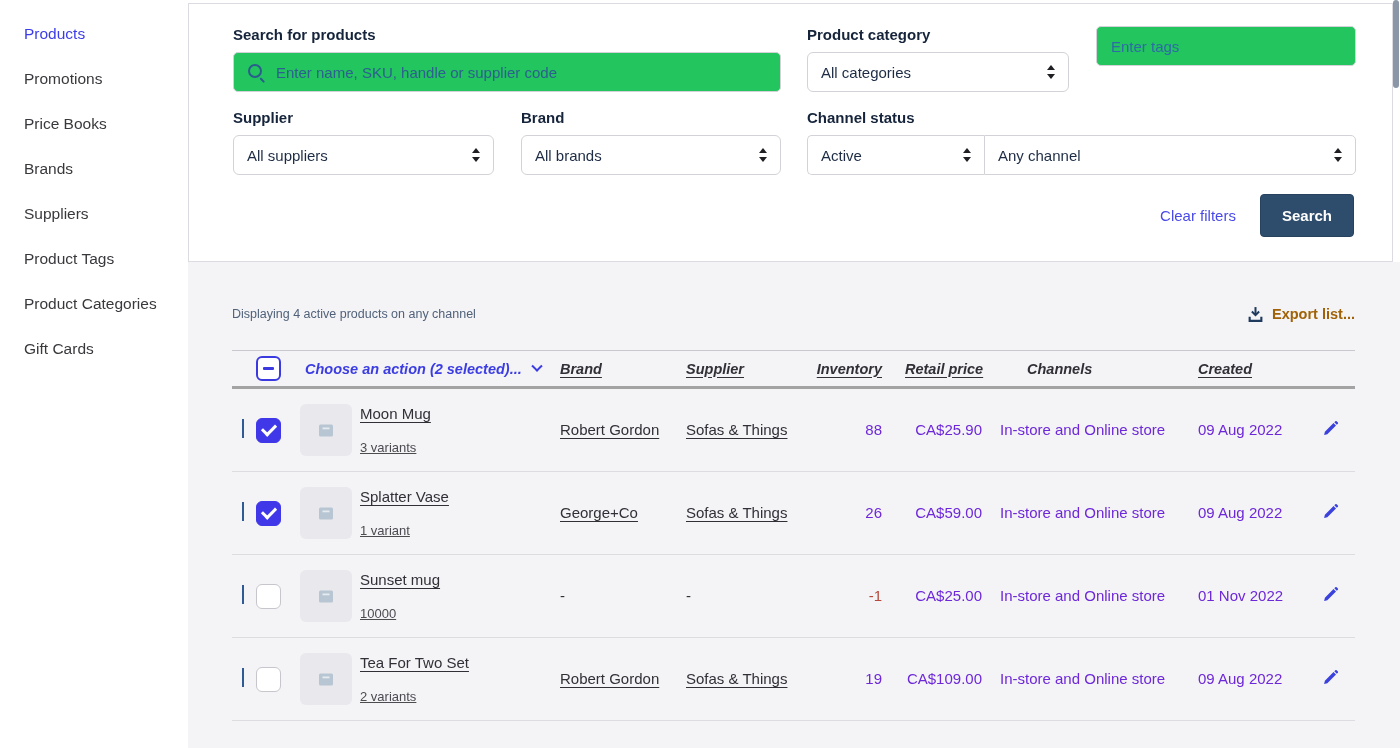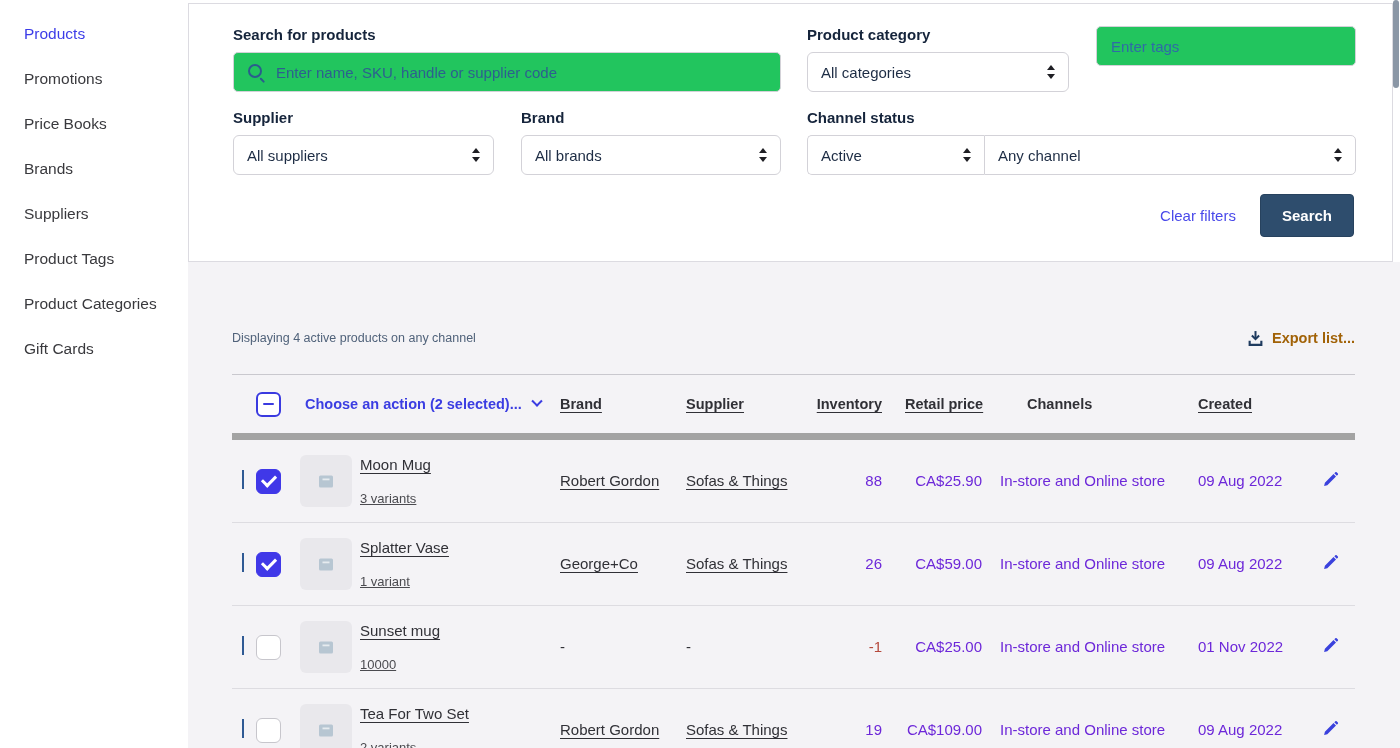--- a/index.html
+++ b/index.html
@@ -47,27 +47,27 @@
 
   .filter-actions { position:absolute; right:38px; top:190px; display:flex; align-items:center; gap:24px; }
   .clear-link { font-size:15px; color:#4949ea; cursor:pointer; }
   .search-btn {
     height:43px; padding:0 21px; background:#2e4d6d; border:1px solid #27425e; border-radius:4px;
     color:#fff; font-family:inherit; font-size:15px; font-weight:700; cursor:pointer;
   }
 
   
   .results { position:absolute; left:188px; top:262px; width:1212px; height:486px; background:#f4f3f6; padding:42px 45px 0 44px; }
-  .summary-row { display:flex; justify-content:space-between; align-items:center; height:20px;margin-top:24px; }
+  .summary-row { display:flex; justify-content:space-between; align-items:center; height:20px; }
   .summary-text { font-size:12.5px; color:#50627a; }
   .export-link { display:flex; align-items:flex-start; gap:8px; font-size:14.5px; font-weight:700; color:#a16207; cursor:pointer; }
 
   .table { margin-top:26px; }
   .grid { display:grid; grid-template-columns:24px 44px 60px 200px 126px 128px 68px 100px 216px 112px 1fr; align-items:center; }
-  .thead { height:66px; border-top:1px solid #c9c8ce; border-bottom:7px solid #a3a3a3; }
+  .thead { height:39px; border-top:1px solid #c9c8ce; border-bottom:3px solid #a3a3a3;font-style:italic; }
   .trow { height:83px; border-bottom:1px solid #dddce1; }
 
   .hcell { font-size:14.5px; font-weight:700; color:#303036; white-space:nowrap; }
   .hcell.sortable { text-decoration:underline; text-underline-offset:3px; cursor:pointer; }
   .h-action { grid-column:3 / 5; display:flex; align-items:center; gap:11px; padding-left:5px; }
   .action-label { font-size:14.5px; font-weight:700; color:#3b3de2; cursor:pointer; white-space:nowrap; }
   .chev-down { width:8px; height:8px; border-right:2px solid #3b3de2; border-bottom:2px solid #3b3de2; transform:rotate(45deg) translate(-2px,-2px); }
   .right { justify-self:end; }
   .price-h { justify-self:start; padding-left:23px; }
   .channels-cell { padding-left:18px; }

